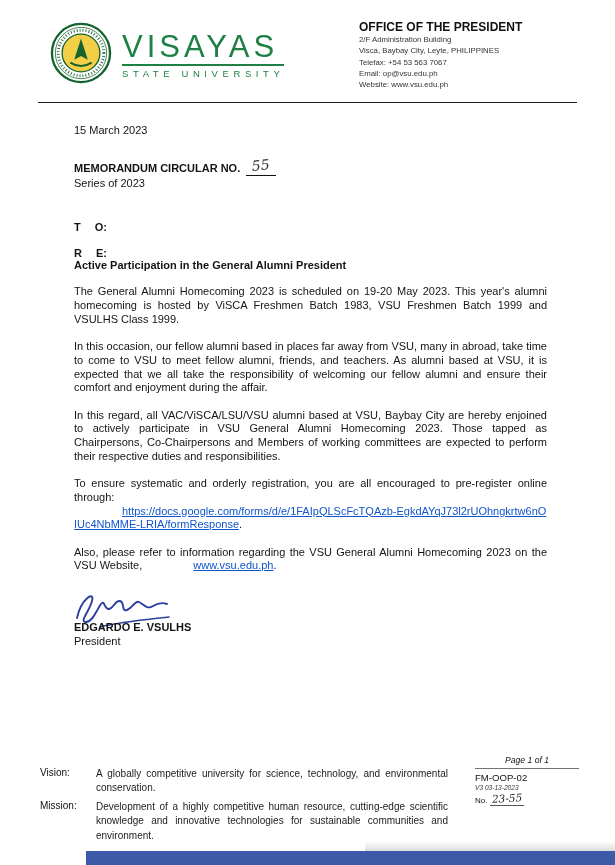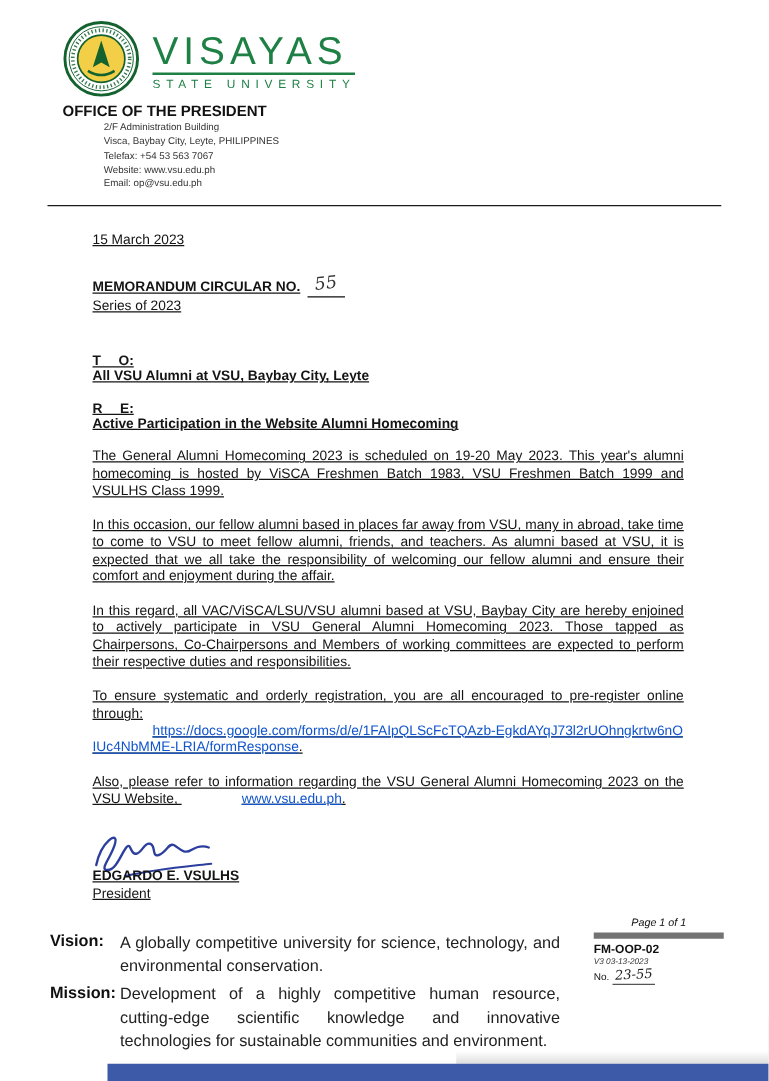--- a/index.html
+++ b/index.html
@@ -5,36 +5,36 @@
   * { margin:0; padding:0; box-sizing:border-box; }
   html,body { background:#ececec; }
   body { font-family:"Liberation Sans", sans-serif; }
 
   .page {
     position:relative; width:615px; height:865px; margin:0 auto;
     background:#ffffff; overflow:hidden; color:#141414;
   }
 
   
-  .header { display:flex; justify-content:space-between; align-items:flex-start;
-            padding:16px 36px 0 50px;flex-direction:column; }
+  .header { display:flex; justify-content:space-between; align-items:center;
+            padding:16px 36px 0 50px; }
   .brand { display:flex; align-items:center; gap:10px; }
   .seal-svg { width:62px; height:62px; flex-shrink:0; }
   .wordmark { display:flex; flex-direction:column; margin-top:4px; }
   .wm-line1 { font-size:31px; letter-spacing:4px; color:#1e8044; line-height:1; }
   .wm-line2 { font-size:9.5px; letter-spacing:4.6px; color:#1e8044;
               border-top:2.5px solid #1e8044; padding-top:2px; margin-top:2px;
               width:fit-content; }
   .office { width:220px; padding-top:4px; }
   .office-title { font-size:12px; font-weight:bold; color:#111; }
-  .office-line { font-size:7.8px; color:#333; line-height:1.45;margin-left:33px; }
+  .office-line { font-size:7.8px; color:#333; line-height:1.45; }
   .header-rule { border:none; border-top:1.6px solid #1c1c1c; margin:12px 38px 0 38px; }
 
   
-  .memo-body { padding:0 68px 0 74px; font-size:11px;text-decoration:underline; }
+  .memo-body { padding:0 68px 0 74px; font-size:11px; }
   .date-line { margin-top:21px; }
   .circular-row { margin-top:23px; font-weight:bold; }
   .blank-slot { display:inline-block; min-width:30px; border-bottom:1.2px solid #111;
                 text-align:center; margin-left:6px; }
   .handwriting { display:inline-block; font-family:"DejaVu Serif", serif;
                  font-style:italic; color:#333; transform:rotate(-6deg) translateY(-2px);
                  font-weight:normal; }
   .hand-big { font-size:14px; }
   .series-line { margin-top:1px; }
 
@@ -51,26 +51,26 @@
   .sig-block { margin-top:14px; }
   .sig-scribble { display:block; margin-left:-4px; }
   .sig-name { font-weight:bold; margin-top:-12px; }
   .sig-title { margin-top:2px; }
 
   
   .footer { position:absolute; left:40px; right:36px; bottom:18px;
             display:flex; justify-content:space-between; align-items:flex-start; }
   .vm-block { width:408px; padding-top:12px; }
   .vm-row { display:flex; gap:8px; margin-bottom:4px; }
-  .vm-label { font-weight:bold; font-size:13px; width:48px; flex-shrink:0; color:#111; }
-  .vm-text { font-size:13px; color:#222; line-height:1.45; text-align:justify; }
+  .vm-label { font-weight:normal; font-size:10px; width:48px; flex-shrink:0; color:#111; }
+  .vm-text { font-size:10px; color:#222; line-height:1.45; text-align:justify; }
   .doc-control { width:104px; font-size:8px; color:#111; }
   .page-info { font-style:italic; font-size:8.6px; text-align:center;
-               border-bottom:5px solid #737373; padding-bottom:3px; margin-bottom:3px; }
-  .form-code { font-weight:bold; font-size:9.6px; }
+               border-bottom:1px solid #737373; padding-bottom:3px; margin-bottom:3px; }
+  .form-code { font-weight:normal; font-size:9.6px; }
   .form-version { font-style:italic; font-size:6.6px; color:#333; margin-top:1px; }
   .control-no { margin-top:2px; }
   .control-no .no-slot { display:inline-block; min-width:34px;
                          border-bottom:1px solid #555; text-align:center; }
   .hand-small { font-size:10.5px; transform:rotate(-3deg) translateY(-1px); color:#222; }
 
   .bottom-bar { position:absolute; left:86px; right:0; bottom:0; height:14px;
                 background:#3d5aa8; }
   .bottom-smudge { position:absolute; right:0; bottom:14px; width:250px; height:10px;
                    background:linear-gradient(to top, rgba(120,120,120,.25), rgba(120,120,120,0)); }
@@ -95,43 +95,42 @@
         <div class="wm-line1">VISAYAS</div>
         <div class="wm-line2">STATE UNIVERSITY</div>
       </div>
     </div>
 
     <div class="office">
       <div class="office-title">OFFICE OF THE PRESIDENT</div>
       <div class="office-line">2/F Administration Building</div>
       <div class="office-line">Visca, Baybay City, Leyte, PHILIPPINES</div>
       <div class="office-line">Telefax: +54 53 563 7067</div>
+      <div class="office-line">Email: op@vsu.edu.ph</div>
       <div class="office-line">Website: www.vsu.edu.ph</div>
-      <div class="office-line">Email: op@vsu.edu.ph</div>
     </div>
   </div>
 
   <hr class="header-rule">
 
   <div class="memo-body">
 
     <div class="date-line">15 March 2023</div>
 
     <div class="circular-row">
       <span>MEMORANDUM CIRCULAR NO.</span><span class="blank-slot"><span class="handwriting hand-big">55</span></span>
     </div>
     <div class="series-line">Series of 2023</div>
 
     <div class="addr-row to">
       <span class="addr-label">T O:</span>
-      <span class="addr-value">All VSU Alumni at VSU, Baybay City, Leyte</span>
     </div>
     <div class="addr-row re">
       <span class="addr-label">R E:</span>
-      <span class="addr-value">Active Participation in the Website Alumni Homecoming</span>
+      <span class="addr-value">Active Participation in the General Alumni President</span>
     </div>
 
     <p class="para">The General Alumni Homecoming 2023 is scheduled on 19-20 May 2023. This year's alumni homecoming is hosted by ViSCA Freshmen Batch 1983, VSU Freshmen Batch 1999 and VSULHS Class 1999.</p>
     <p class="para">In this occasion, our fellow alumni based in places far away from VSU, many in abroad, take time to come to VSU to meet fellow alumni, friends, and teachers. As alumni based at VSU, it is expected that we all take the responsibility of welcoming our fellow alumni and ensure their comfort and enjoyment during the affair.</p>
     <p class="para">In this regard, all VAC/ViSCA/LSU/VSU alumni based at VSU, Baybay City are hereby enjoined to actively participate in VSU General Alumni Homecoming 2023. Those tapped as Chairpersons, Co-Chairpersons and Members of working committees are expected to perform their respective duties and responsibilities.</p>
 
     <p class="para"><span>To ensure systematic and orderly registration, you are all encouraged to pre-register online through:</span><br>
       <a href="#" class="doc-link">https://docs.google.com/forms/d/e/1FAIpQLScFcTQAzb-EgkdAYqJ73l2rUOhngkrtw6nOIUc4NbMME-LRIA/formResponse</a><span>.</span>
     </p>
 

